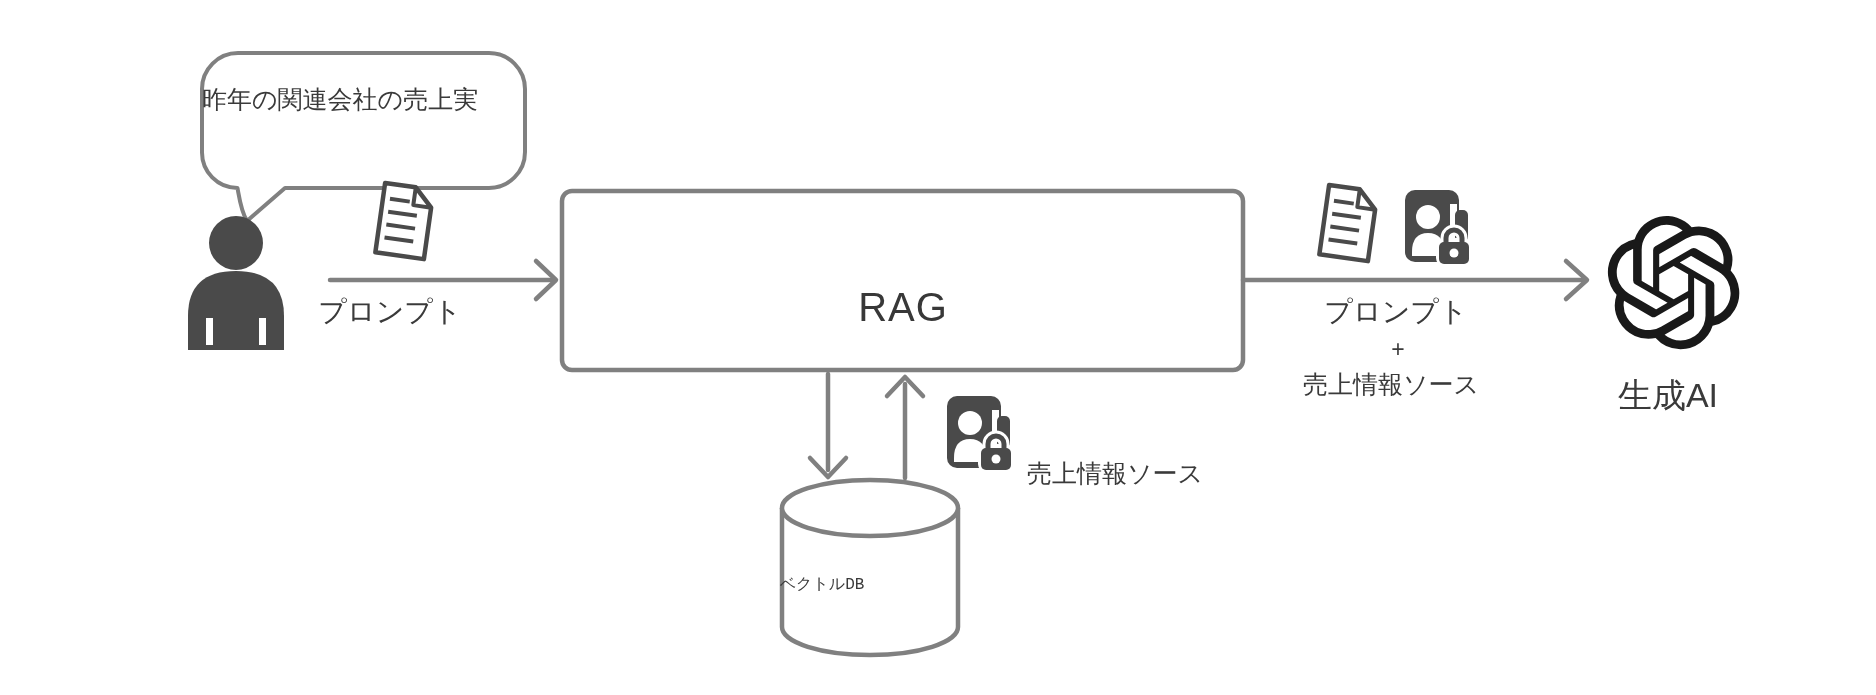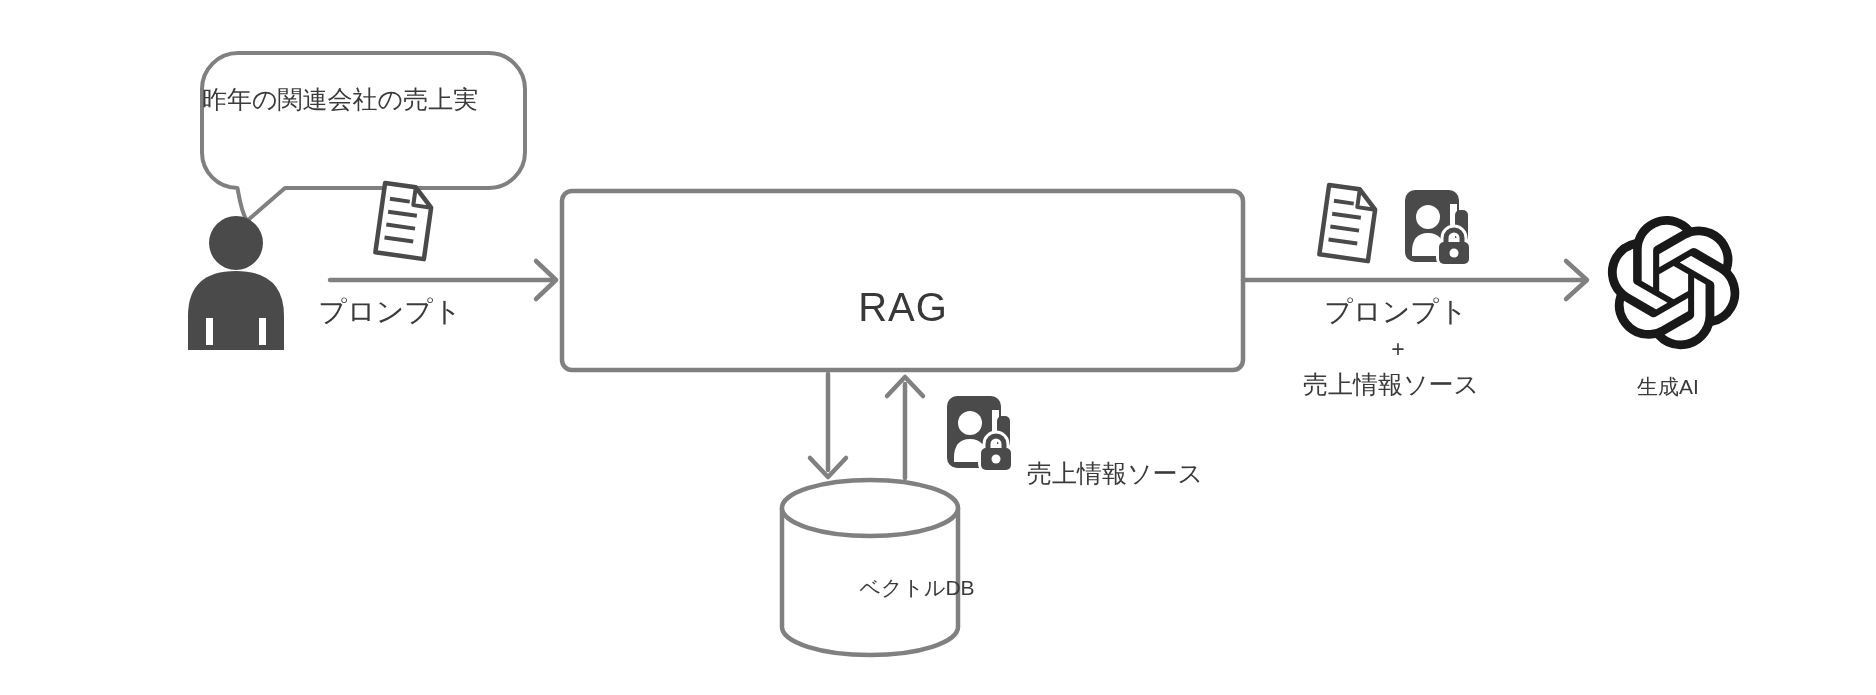--- a/index.html
+++ b/index.html
@@ -114,25 +114,25 @@
   </svg>
 
   <div class="bubble-text">
     <div>昨年の関連会社の売上実</div>
   </div>
 
   <div class="lbl" style="left:390px;top:293px;">プロンプト</div>
 
   <div class="lbl rag-label" style="left:903px;top:257px;margin-top:28px;">RAG</div>
 
-  <div class="lbl" style="left:917px;top:574px;font-size:21px;">ベクトルDB</div>
+  <div class="lbl" style="left:822px;top:574px;font-size:16px;font-family:Liberation Mono, monospace;">ベクトルDB</div>
 
   <div class="lbl left-anchor" style="left:1027px;top:457px;font-size:25px;">売上情報ソース</div>
 
   <div class="lbl" style="left:1396px;top:293px;">プロンプト</div>
 
   <div class="lbl plus-label" style="left:1398px;top:336px;">+</div>
 
   <div class="lbl" style="left:1391px;top:368px;font-size:25px;">売上情報ソース</div>
 
-  <div class="lbl" style="left:1668px;top:373px;font-size:21px;">生成AI</div>
+  <div class="lbl" style="left:1668px;top:373px;font-size:34px;">生成AI</div>
 
 </div>
 
 </body></html>

